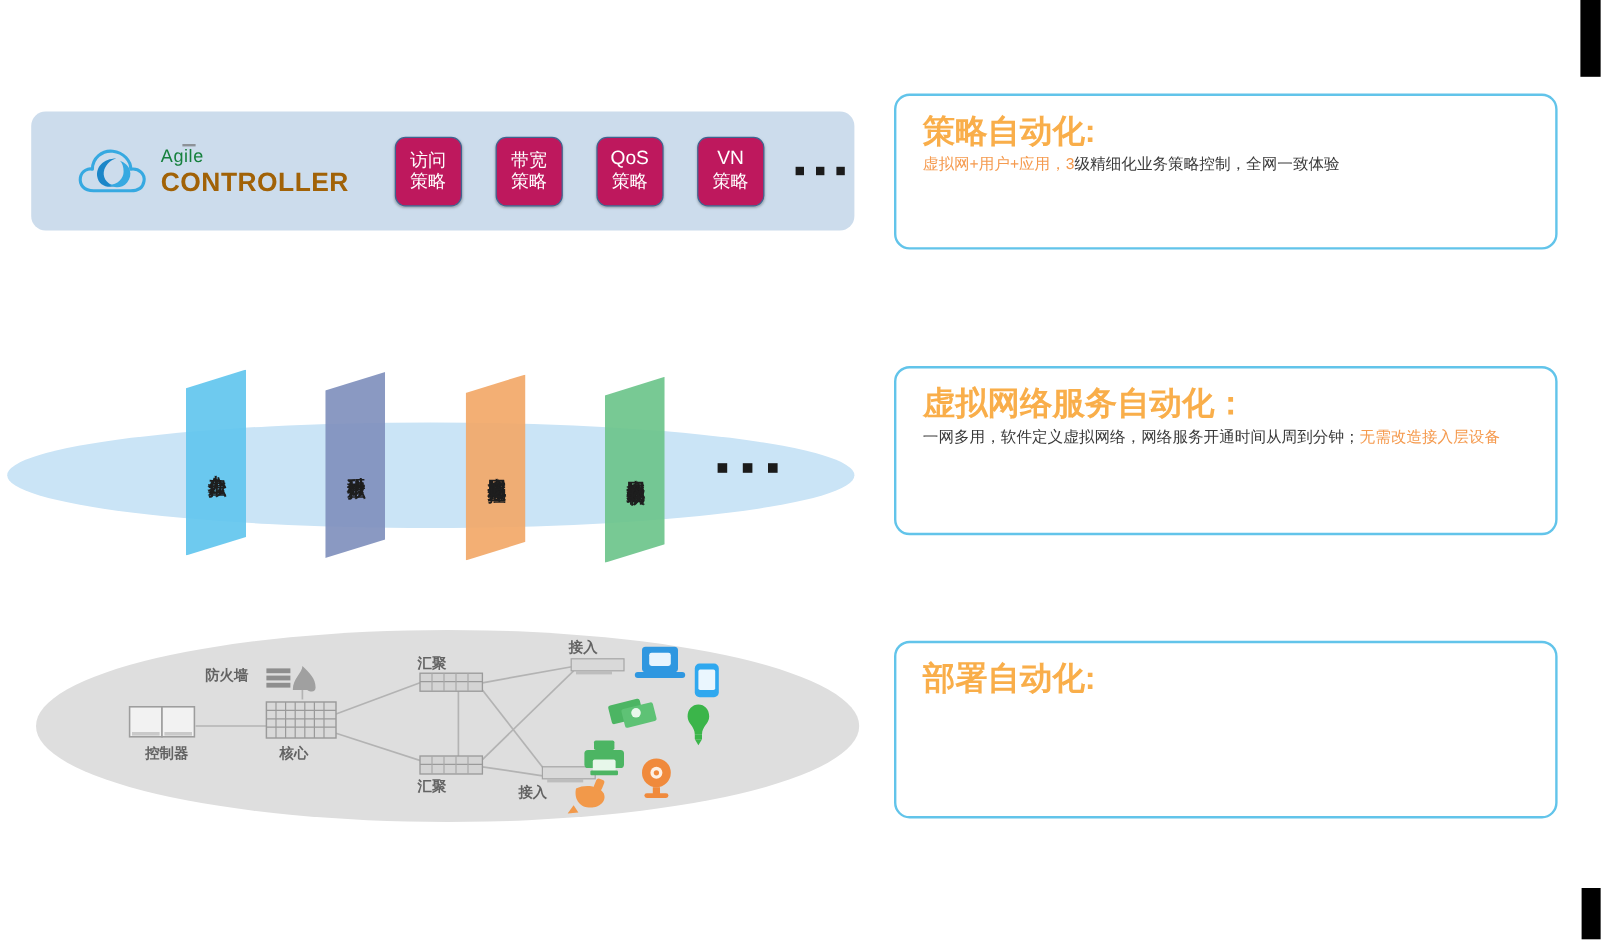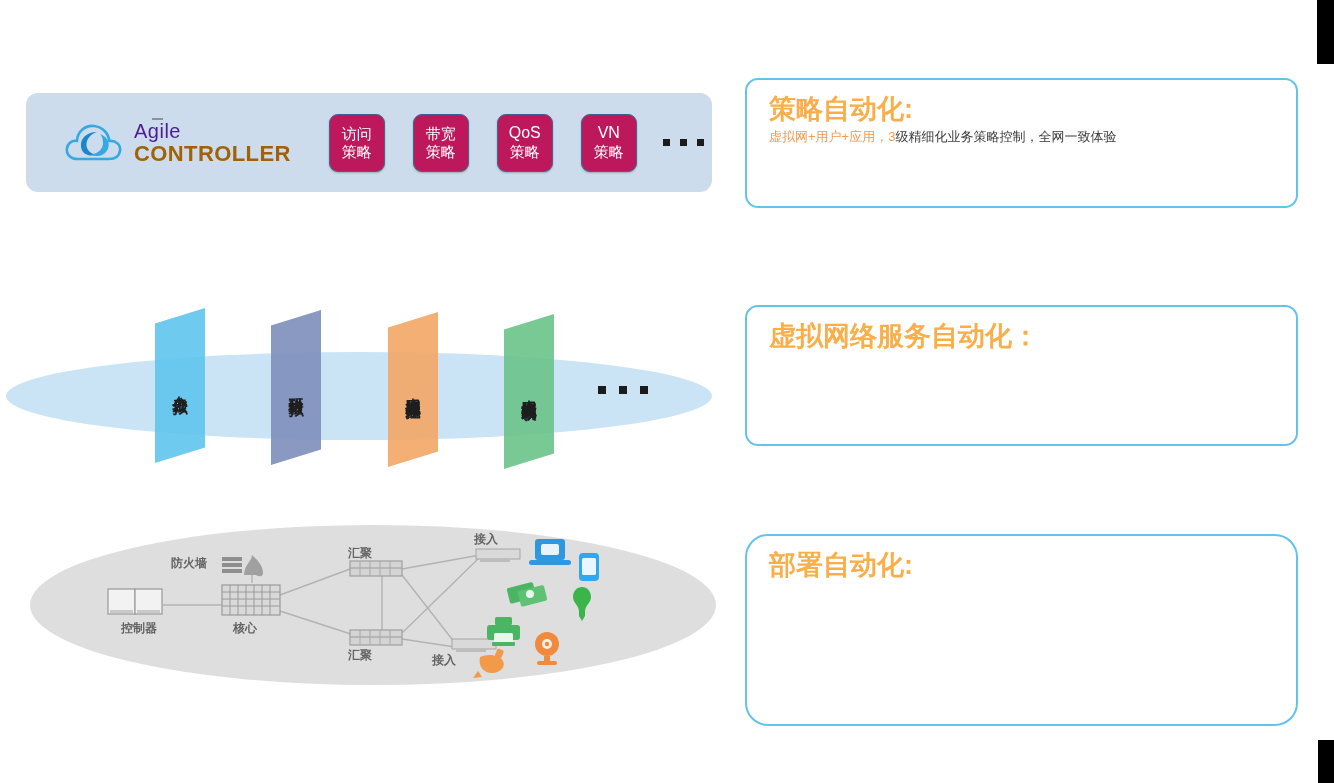--- a/index.html
+++ b/index.html
@@ -16,21 +16,21 @@
 
   
   #controller-bar{
     left:26px;top:93px;width:686px;height:99px;
     background:#ccdcec;border-radius:12px;
     display:flex;align-items:center;
   }
   #logo-wrap{display:flex;align-items:center;margin-left:38px;}
   #cloud-icon{width:60px;height:48px;position:relative;flex:none;}
   #logo-text{margin-left:10px;line-height:1.0;}
-  #logo-agile{font-size:20px;color:#4c1d95;letter-spacing:.5px;position:relative;display:inline-block;text-align:right;}
+  #logo-agile{font-size:15px;color:#15803d;letter-spacing:.5px;position:relative;display:inline-block;text-align:right;}
   #logo-agile .macron{position:absolute;left:18px;top:-3px;width:11px;height:2px;background:#8d9298;}
   #logo-controller{font-size:22px;font-weight:bold;color:#a16207;letter-spacing:.4px;margin-top:2px;}
 
   .policy-btn{
     width:54px;height:56px;border-radius:9px;
     background:#be185d;border:1px solid #3f6490;
     color:#ffffff;display:flex;flex-direction:column;
     align-items:center;justify-content:center;
     font-size:16px;line-height:1.18;margin-left:28px;flex:none;
     box-shadow:0 1px 2px rgba(0,0,0,.25);
@@ -82,21 +82,21 @@
   }
 
   
   .card{
     position:absolute;left:745px;width:553px;
     border:2px solid #62c4ea;border-radius:13px;background:#ffffff;
     box-sizing:border-box;padding:14px 22px 16px 22px;
   }
   #card-1{top:78px;height:130px;}
   #card-2{top:305px;height:141px;}
-  #card-3{top:534px;height:192px;border-radius:23px;}
+  #card-3{top:534px;height:148px;}
   .card-title{
     font-size:27px;font-weight:bold;color:#f9ae4a;
     line-height:1.15;margin:0 0 3px 0;letter-spacing:0px;
   }
   .card-body{font-size:13px;color:#3a3a3a;line-height:1.38;letter-spacing:0px;}
   .hl{color:#f59a4e;}
 </style>
 </head>
 <body>
 
@@ -308,17 +308,20 @@
 
 <div class="card" id="card-1">
   <div class="card-title">策略自动化:</div>
   <div class="card-body">
     <span class="hl">虚拟网+用户+应用，3</span><span>级精细化业务策略控制，全网一致体验</span>
   </div>
 </div>
 
 <div class="card" id="card-2">
   <div class="card-title">虚拟网络服务自动化：</div>
+  <div class="card-body">
+    <span>一网多用，软件定义虚拟网络，网络服务开通时间从周到分钟；</span><span class="hl">无需改造接入层设备</span>
+  </div>
 </div>
 
 <div class="card" id="card-3">
   <div class="card-title">部署自动化:</div>
 </div>
 
 </body></html>

